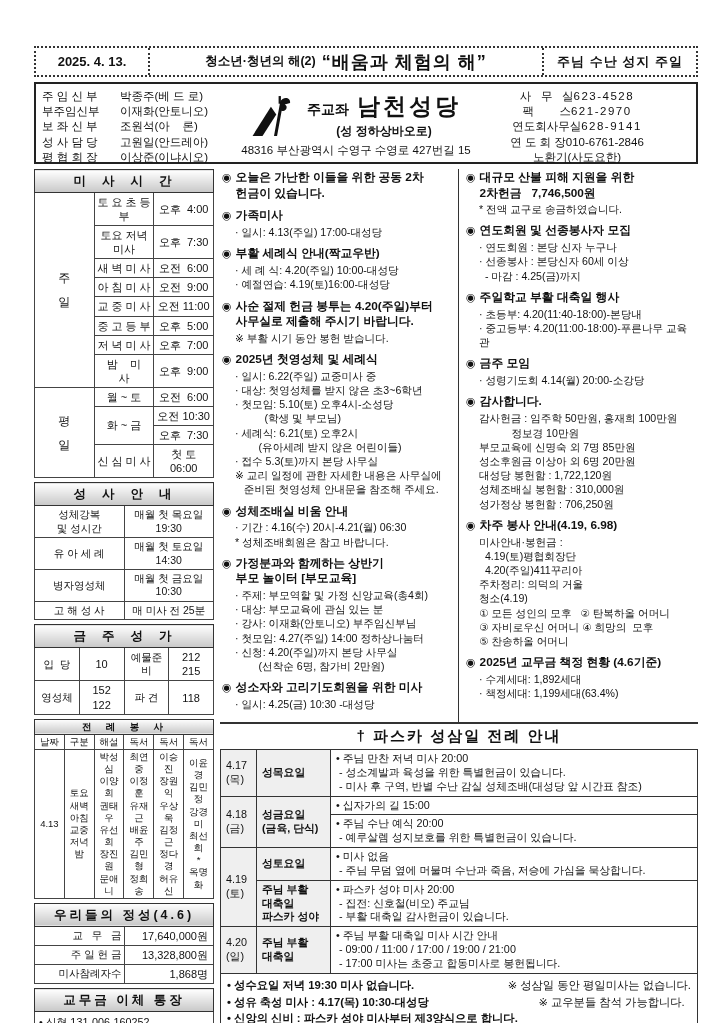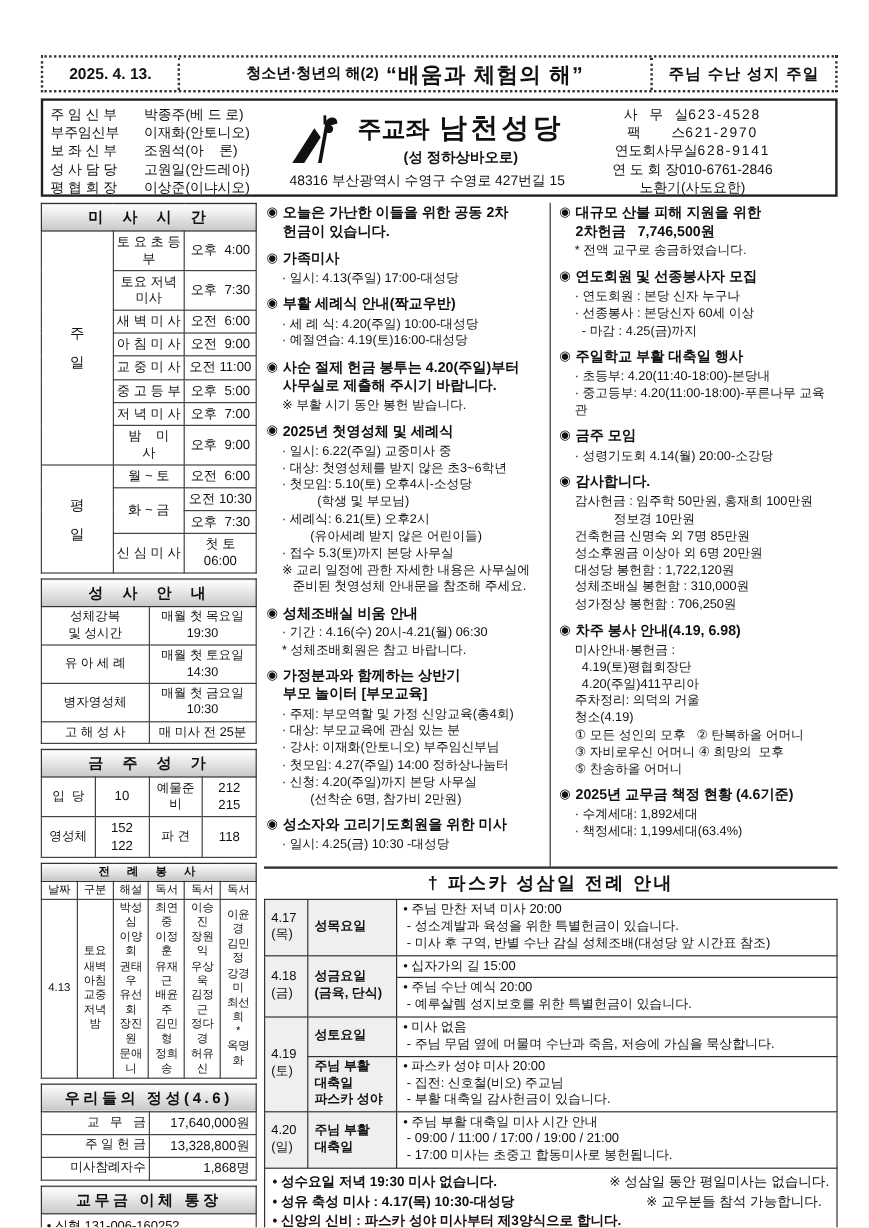--- a/index.html
+++ b/index.html
@@ -21,21 +21,21 @@
   .header-box { border:2px solid #222; display:flex; margin-top:5px; padding:5px 20px 4px 6px; height:82px; }
   .staff { width:192px; font-size:11.5px; line-height:1.32; }
   .staff-row { display:flex; }
   .staff-role { width:78px; white-space:pre; }
   .staff-name { white-space:pre; }
   .hdr-center { flex:1; display:flex; flex-direction:column; align-items:center; justify-content:space-between; padding:0 2px; }
   .center-top { display:flex; align-items:center; gap:10px; margin-top:2px; }
   .church-logo { width:46px; height:44px; flex:none; }
   .church-text { text-align:center; }
   .church-line { display:flex; align-items:baseline; gap:8px; justify-content:center; font-weight:bold; }
-  .church-prefix { font-size:20px; }
+  .church-prefix { font-size:14px; }
   .church-name { font-size:23px; letter-spacing:3px;font-family:Liberation Serif, serif; }
   .church-patron { font-size:12px; font-weight:bold; margin-top:1px; }
   .church-address { font-size:11.5px; margin-top:2px; white-space:pre; }
   .contacts { width:198px; font-size:11.5px; line-height:1.32; }
   .contact-row { display:flex; justify-content:center; white-space:pre; }
   .contact-row:nth-child(-n+3) .contact-val { letter-spacing:1.5px; }
   
   .body { display:flex; margin-top:5px; gap:6px; }
   .col-left { width:180px; flex:none; display:flex; flex-direction:column; gap:4px; }
   table { border-collapse:collapse; width:100%; table-layout:fixed; }
@@ -411,21 +411,21 @@
 · 중고등부: 4.20(11:00-18:00)-푸른나무 교육관</div>
           </div>
           <div class="ann-item">
             <div class="ann-title"><span class="bullet">◉</span><span>금주 모임</span></div>
             <div class="ann-lines">· 성령기도회 4.14(월) 20:00-소강당</div>
           </div>
           <div class="ann-item">
             <div class="ann-title"><span class="bullet">◉</span><span>감사합니다.</span></div>
             <div class="ann-lines">감사헌금 : 임주학 50만원, 홍재희 100만원
            정보경 10만원
-건축헌금 신명숙 외 7명 85만원
+부모교육에 신명숙 외 7명 85만원
 성소후원금 이상아 외 6명 20만원
 대성당 봉헌함 : 1,722,120원
 성체조배실 봉헌함 : 310,000원
 성가정상 봉헌함 : 706,250원</div>
           </div>
           <div class="ann-item">
             <div class="ann-title"><span class="bullet">◉</span><span>차주 봉사 안내(4.19, 6.98)</span></div>
             <div class="ann-lines">미사안내·봉헌금 :
   4.19(토)평협회장단
   4.20(주일)411꾸리아

